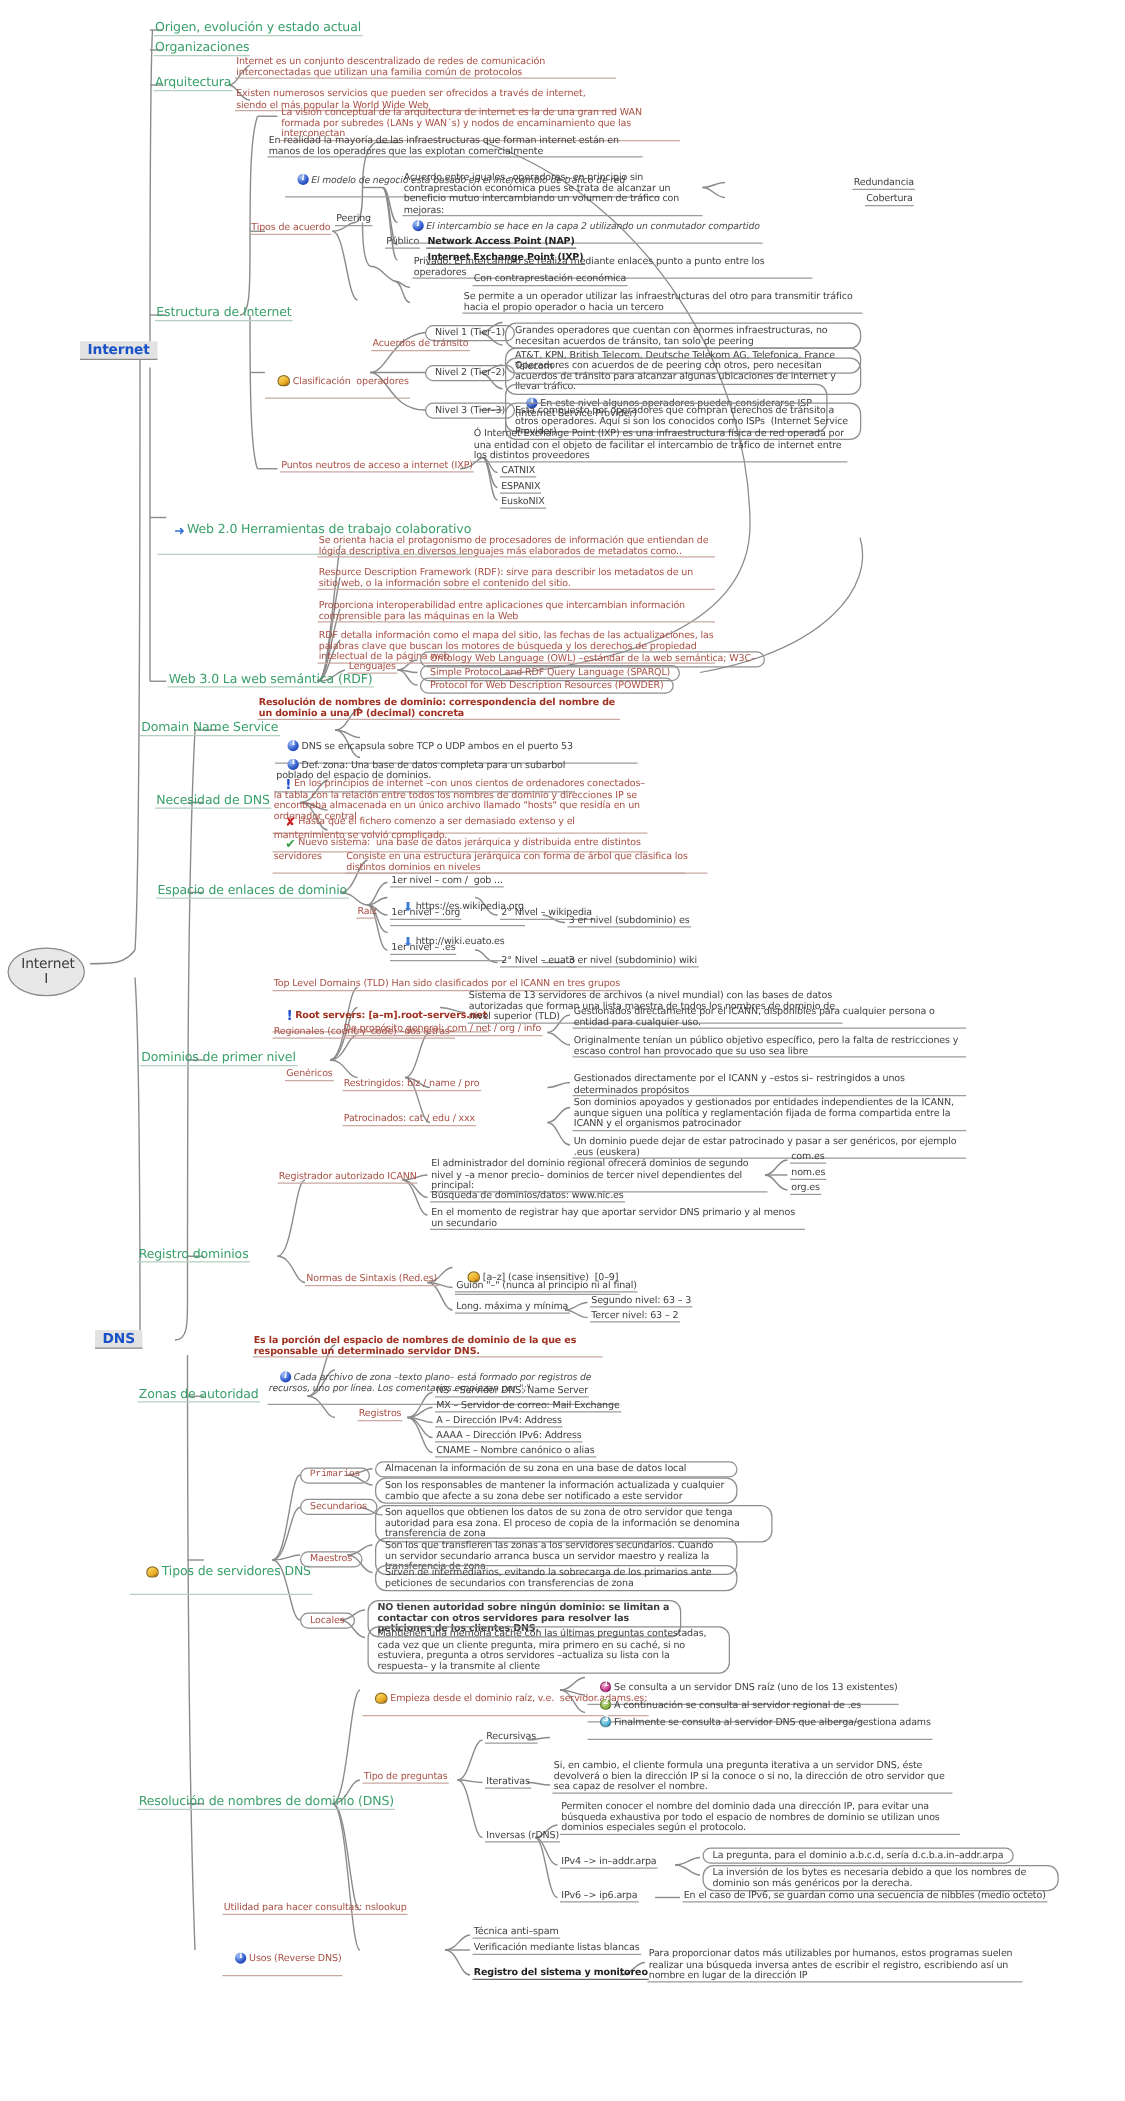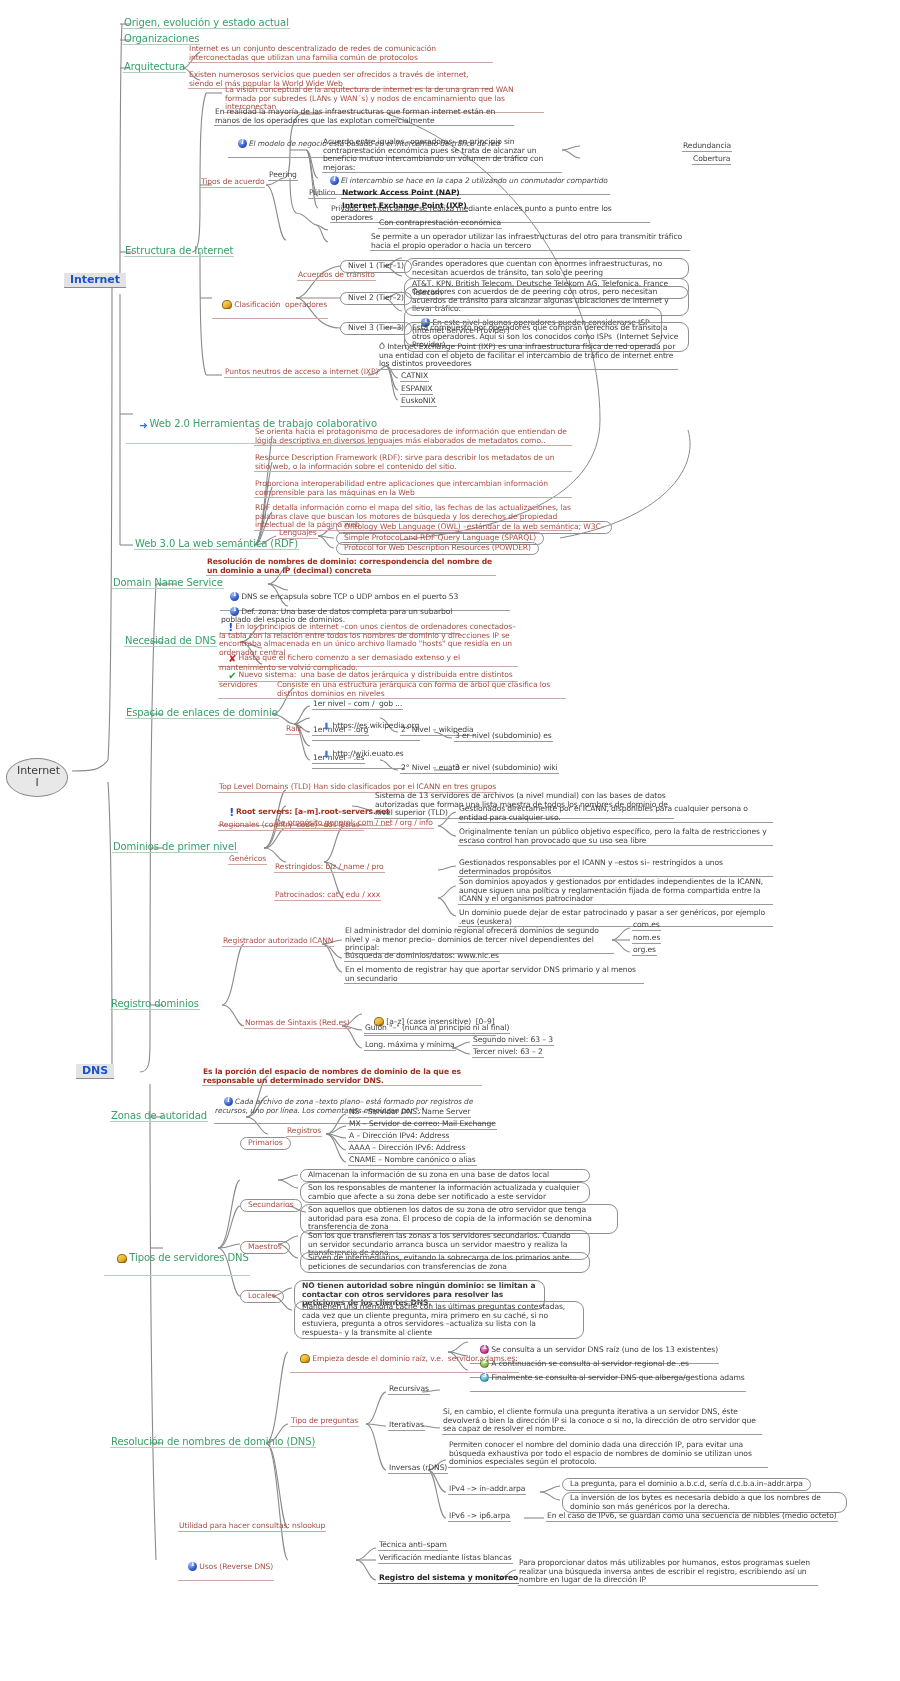--- a/index.html
+++ b/index.html
@@ -452,21 +452,21 @@
     <span class="ic ic-warn">!</span><span>Root servers: [a–m].root–servers.net</span>
   </div>
   <div class="node c-gray" style="left:374px; top:792px; width:300px;">Sistema de 13 servidores de archivos (a nivel mundial) con las bases de datos autorizadas que forman una lista maestra de todos los nombres de dominio de nivel superior (TLD)</div>
   <div class="node c-red" style="left:218px; top:821px;">Regionales (country–code) –dos letras–</div>
 
   <div class="node c-red" style="left:228px; top:855px;">Genéricos</div>
   <div class="node c-red" style="left:274px; top:819px;">De propósito general: com / net / org / info</div>
   <div class="node c-gray" style="left:458px; top:805px; width:315px;">Gestionados directamente por el ICANN, disponibles para cualquier persona o entidad para cualquier uso.</div>
   <div class="node c-gray" style="left:458px; top:828px; width:315px;">Originalmente tenían un público objetivo específico, pero la falta de restricciones y escaso control han provocado que su uso sea libre</div>
   <div class="node c-red" style="left:274px; top:863px;">Restringidos: biz / name / pro</div>
-  <div class="node c-gray" style="left:458px; top:859px; width:315px;">Gestionados responsables por el ICANN y –estos si– restringidos a unos determinados propósitos</div>
+  <div class="node c-gray" style="left:458px; top:859px; width:315px;">Gestionados directamente por el ICANN y –estos si– restringidos a unos determinados propósitos</div>
   <div class="node c-red" style="left:274px; top:891px;">Patrocinados: cat / edu / xxx</div>
   <div class="node c-gray" style="left:458px; top:878px; width:315px;">Son dominios apoyados y gestionados por entidades independientes de la ICANN, aunque siguen una política y reglamentación fijada de forma compartida entre la ICANN y el organismos patrocinador</div>
   <div class="node c-gray" style="left:458px; top:909px; width:315px;">Un dominio puede dejar de estar patrocinado y pasar a ser genéricos, por ejemplo .eus (euskera)</div>
 
   <div class="node c-green" style="left:110px; top:998px;">Registro dominios</div>
   <div class="node c-red" style="left:222px; top:937px;">Registrador autorizado ICANN</div>
   <div class="node c-gray" style="left:344px; top:927px; width:270px;">El administrador del dominio regional ofrecerá dominios de segundo nivel y –a menor precio– dominios de tercer nivel dependientes del principal:</div>
   <div class="node c-gray" style="left:632px; top:921px;">com.es</div>
   <div class="node c-gray" style="left:632px; top:934px;">nom.es</div>
   <div class="node c-gray" style="left:632px; top:946px;">org.es</div>
@@ -492,21 +492,21 @@
   <div class="node c-gray" style="left:348px; top:1108px;">NS – Servidor DNS: Name Server</div>
   <div class="node c-gray" style="left:348px; top:1120px;">MX – Servidor de correo: Mail Exchange</div>
   <div class="node c-gray" style="left:348px; top:1132px;">A – Dirección IPv4: Address</div>
   <div class="node c-gray" style="left:348px; top:1144px;">AAAA – Dirección IPv6: Address</div>
   <div class="node c-gray" style="left:348px; top:1156px;">CNAME – Nombre canónico o alias</div>
 
   <div class="node c-green" style="left:104px; top:1241px;">
     <span class="ic ic-bulb"></span><span>Tipos de servidores DNS</span>
   </div>
 
-  <div class="node c-bubred" style="left:240px; top:1137px;">Primarios</div>
+  <div class="node c-bubred" style="left:240px; top:1174px;font-family:Liberation Mono, monospace;">Primarios</div>
   <div class="node c-bub" style="left:300px; top:1169px; width:290px;">Almacenan la información de su zona en una base de datos local</div>
   <div class="node c-bub" style="left:300px; top:1182px; width:290px;">Son los responsables de mantener la información actualizada y cualquier cambio que afecte a su zona debe ser notificado a este servidor</div>
 
   <div class="node c-bubred" style="left:240px; top:1199px;">Secundarios</div>
   <div class="node c-bub" style="left:300px; top:1204px; width:318px;">Son aquellos que obtienen los datos de su zona de otro servidor que tenga autoridad para esa zona. El proceso de copia de la información se denomina transferencia de zona</div>
 
   <div class="node c-bubred" style="left:240px; top:1241px;">Maestros</div>
   <div class="node c-bub" style="left:300px; top:1230px; width:290px;">Son los que transfieren las zonas a los servidores secundarios. Cuando un servidor secundario arranca busca un servidor maestro y realiza la transferencia de zona</div>
   <div class="node c-bub" style="left:300px; top:1252px; width:290px;">Sirven de intermediarios, evitando la sobrecarga de los primarios ante peticiones de secundarios con transferencias de zona</div>
 

